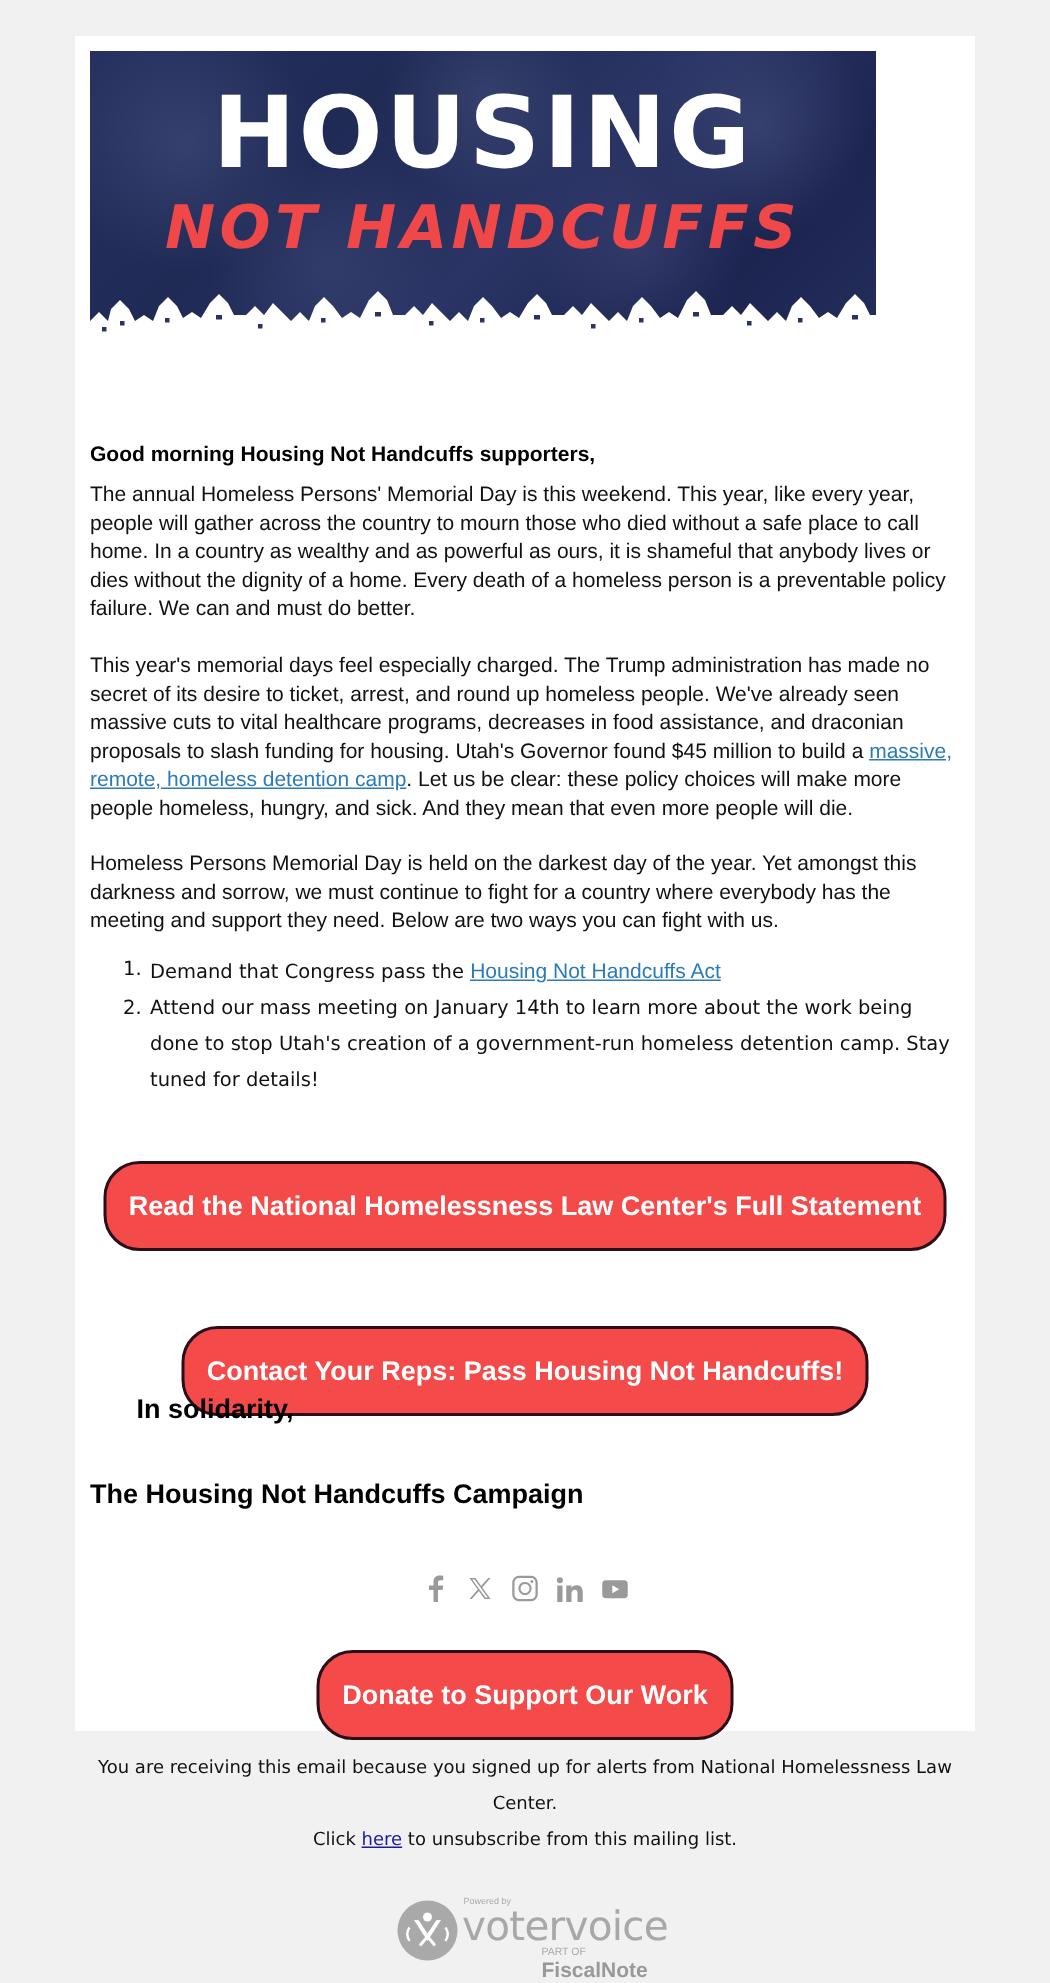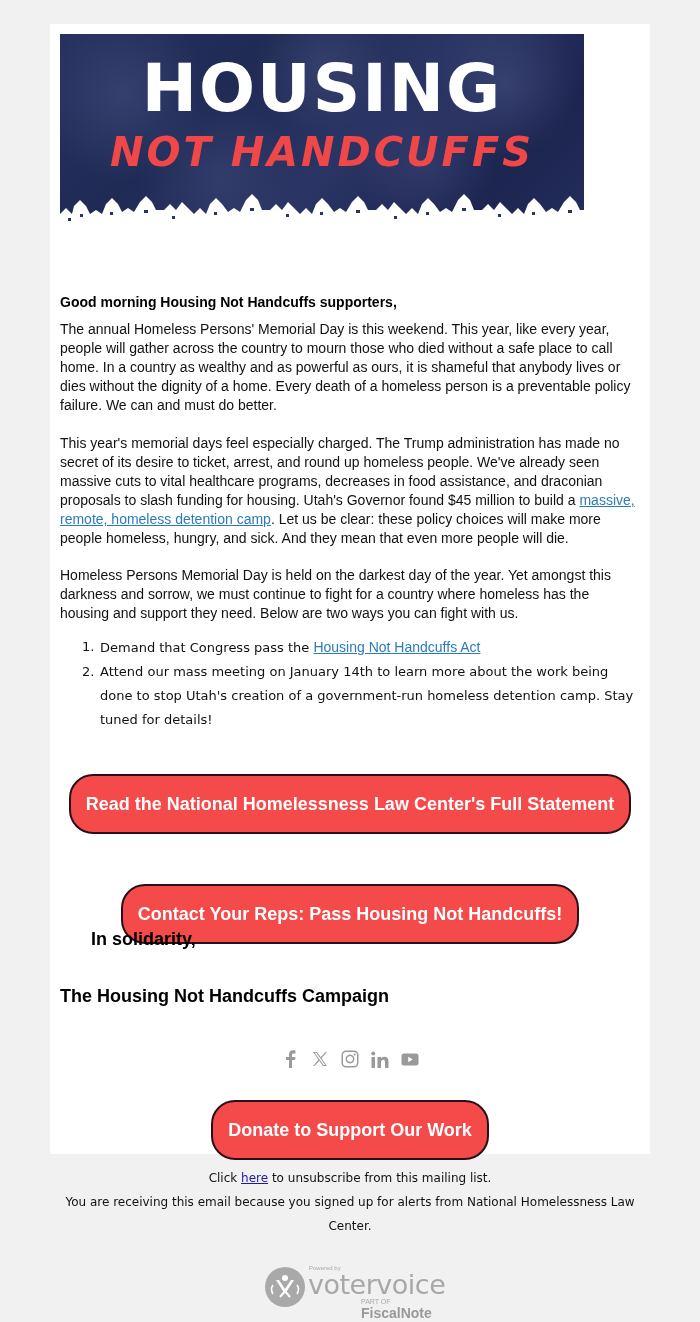--- a/index.html
+++ b/index.html
@@ -111,21 +111,21 @@
           <rect x="546" y="28" width="3" height="3"></rect>
           <rect x="568" y="24" width="3" height="3"></rect>
       </g>
     </svg>
   </div>
 
   <div class="content">
     <div class="greeting">Good morning Housing Not Handcuffs supporters,</div>
     <p class="para p1">The annual Homeless Persons' Memorial Day is this weekend. This year, like every year, people will gather across the country to mourn those who died without a safe place to call home. In a country as wealthy and as powerful as ours, it is shameful that anybody lives or dies without the dignity of a home. Every death of a homeless person is a preventable policy failure. We can and must do better.</p>
     <p class="para p2"><span>This year's memorial days feel especially charged. The Trump administration has made no secret of its desire to ticket, arrest, and round up homeless people. We've already seen massive cuts to vital healthcare programs, decreases in food assistance, and draconian proposals to slash funding for housing. Utah's Governor found $45 million to build a </span><a href="#">massive, remote, homeless detention camp</a><span>. Let us be clear: these policy choices will make more people homeless, hungry, and sick. And they mean that even more people will die.</span></p>
-    <p class="para p3">Homeless Persons Memorial Day is held on the darkest day of the year. Yet amongst this darkness and sorrow, we must continue to fight for a country where homeless has the housing and support they need. Below are two ways you can fight with us.</p>
+    <p class="para p3">Homeless Persons Memorial Day is held on the darkest day of the year. Yet amongst this darkness and sorrow, we must continue to fight for a country where everybody has the meeting and support they need. Below are two ways you can fight with us.</p>
 
     <ol class="list">
       <li>
         <span class="num">1.</span>
         <span>Demand that Congress pass the </span><a href="#" class="link-text">Housing Not Handcuffs Act</a>
       </li>
       <li>
         <span class="num">2.</span>
         <span>Attend our mass meeting on January 14th to learn more about the work being done to stop Utah's creation of a government-run homeless detention camp. Stay tuned for details!</span>
       </li>
@@ -167,22 +167,22 @@
       <svg width="18" height="13" viewBox="0 0 18 13">
           <path fill-rule="evenodd" d="M3,0.5 H15 A2.5,2.5 0 0 1 17.5,3 V10 A2.5,2.5 0 0 1 15,12.5 H3 A2.5,2.5 0 0 1 0.5,10 V3 A2.5,2.5 0 0 1 3,0.5 Z M7.2,3.8 V9.2 L11.8,6.5 Z"></path>
         </svg>
     </span>
   </div>
 
   <div class="btn btn-donate">Donate to Support Our Work</div>
 </div>
 
 <div class="footer">
+  <div>You are receiving this email because you signed up for alerts from National Homelessness Law Center.</div>
   <div><span>Click </span><a href="#">here</a><span> to unsubscribe from this mailing list.</span></div>
-  <div>You are receiving this email because you signed up for alerts from National Homelessness Law Center.</div>
 </div>
 
 <div class="vv">
   <div class="vv-logo-circle">
     <svg width="40" height="40" viewBox="0 0 40 40">
       <circle cx="20" cy="11" r="3" fill="#fff"></circle>
       <path d="M11,13 L20,27 L29,13 L26,13 L20,22 L14,13 Z" fill="#fff"></path>
       <path d="M8,18 Q5,22 8,27" stroke="#fff" stroke-width="1.6" fill="none"></path>
       <path d="M32,18 Q35,22 32,27" stroke="#fff" stroke-width="1.6" fill="none"></path>
       <path d="M15,30 L20,24 L25,30" stroke="#fff" stroke-width="2" fill="none"></path>

